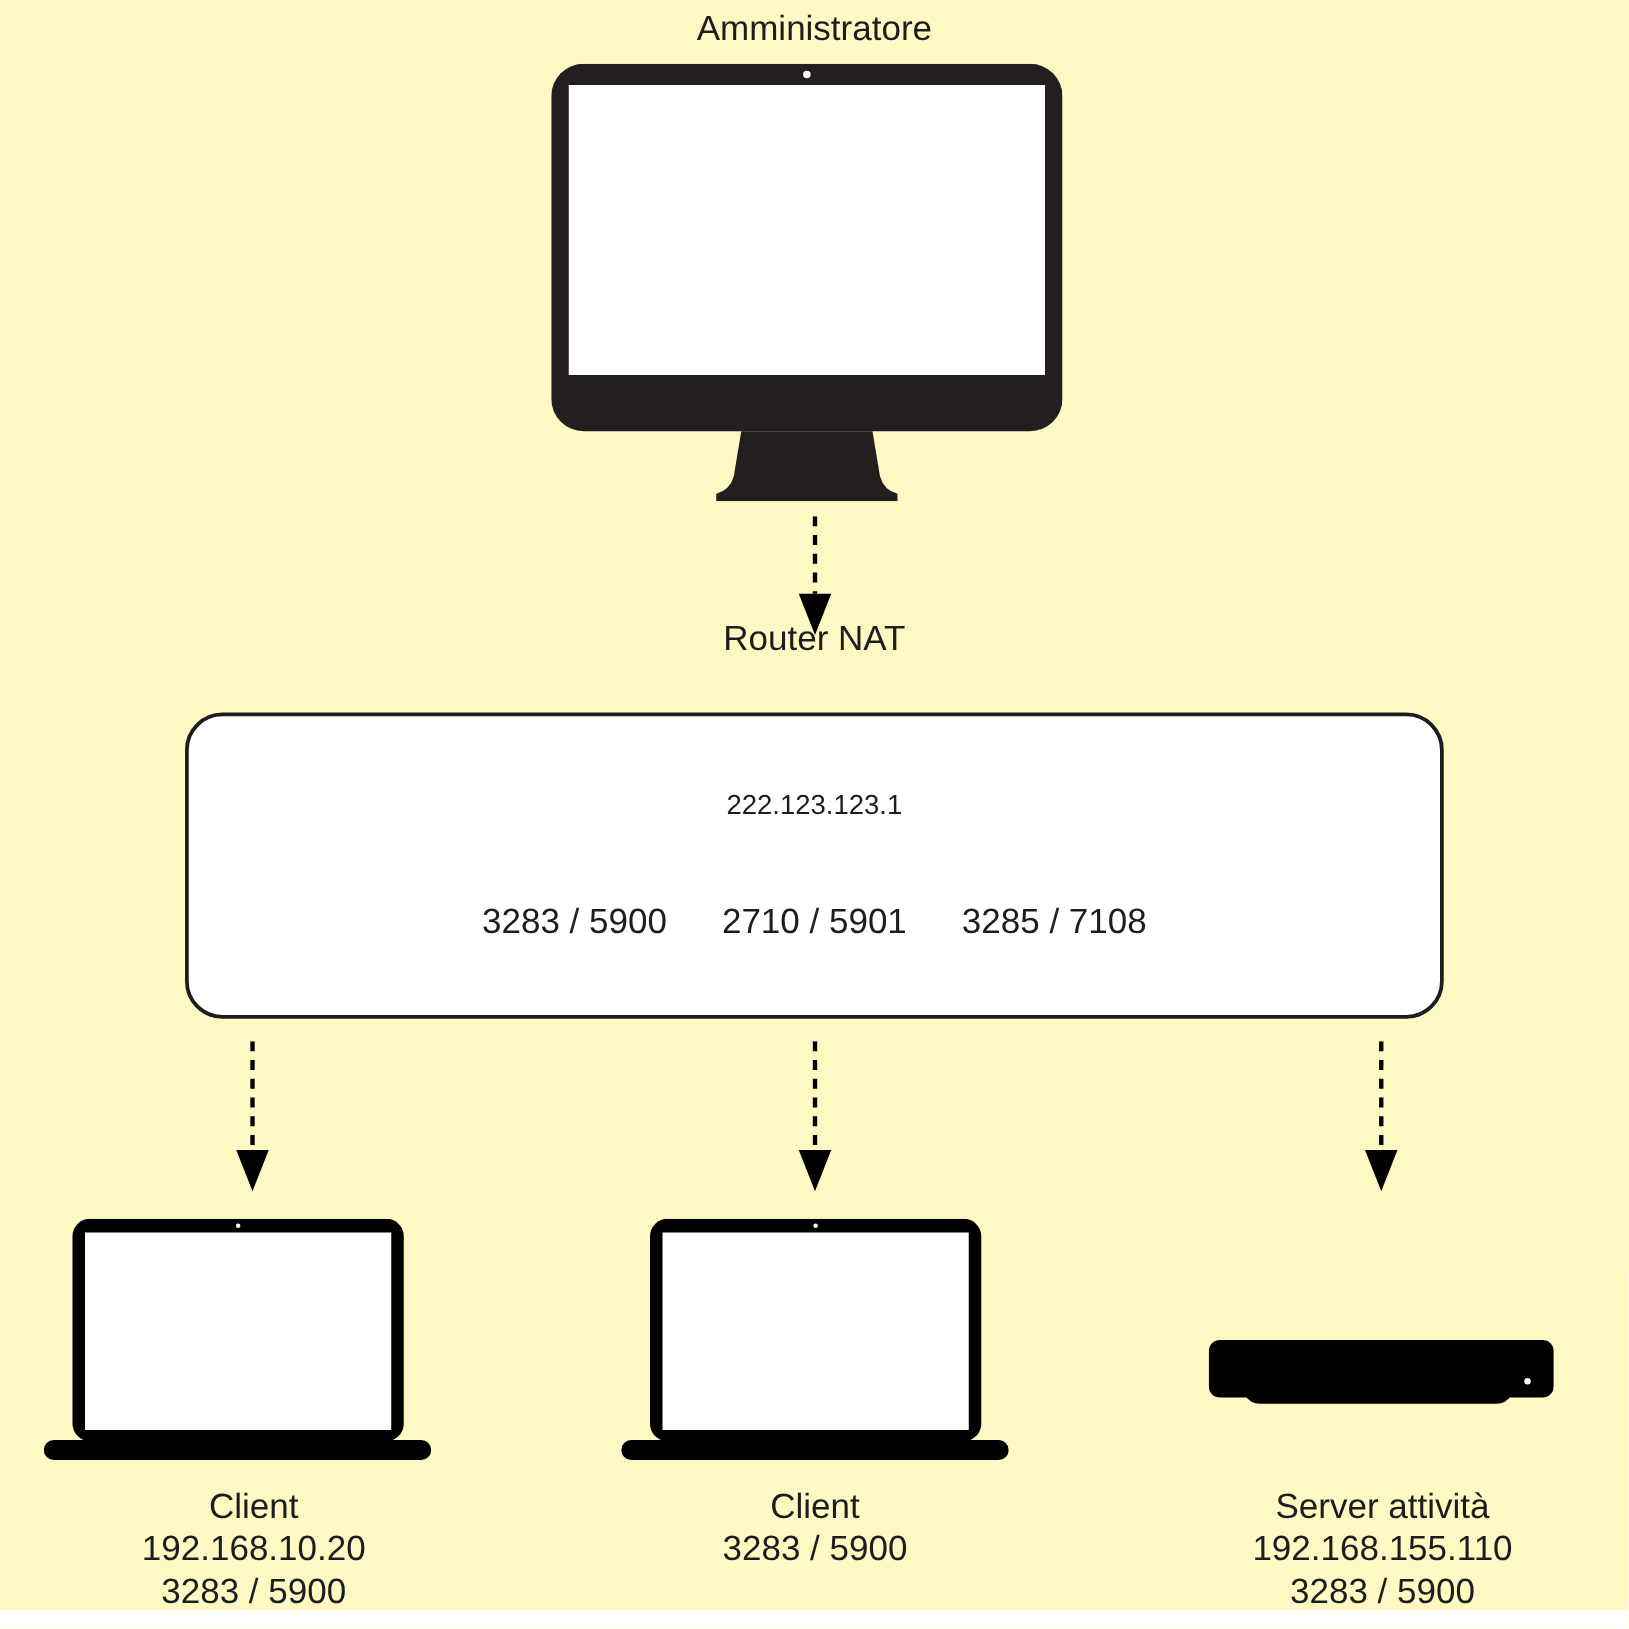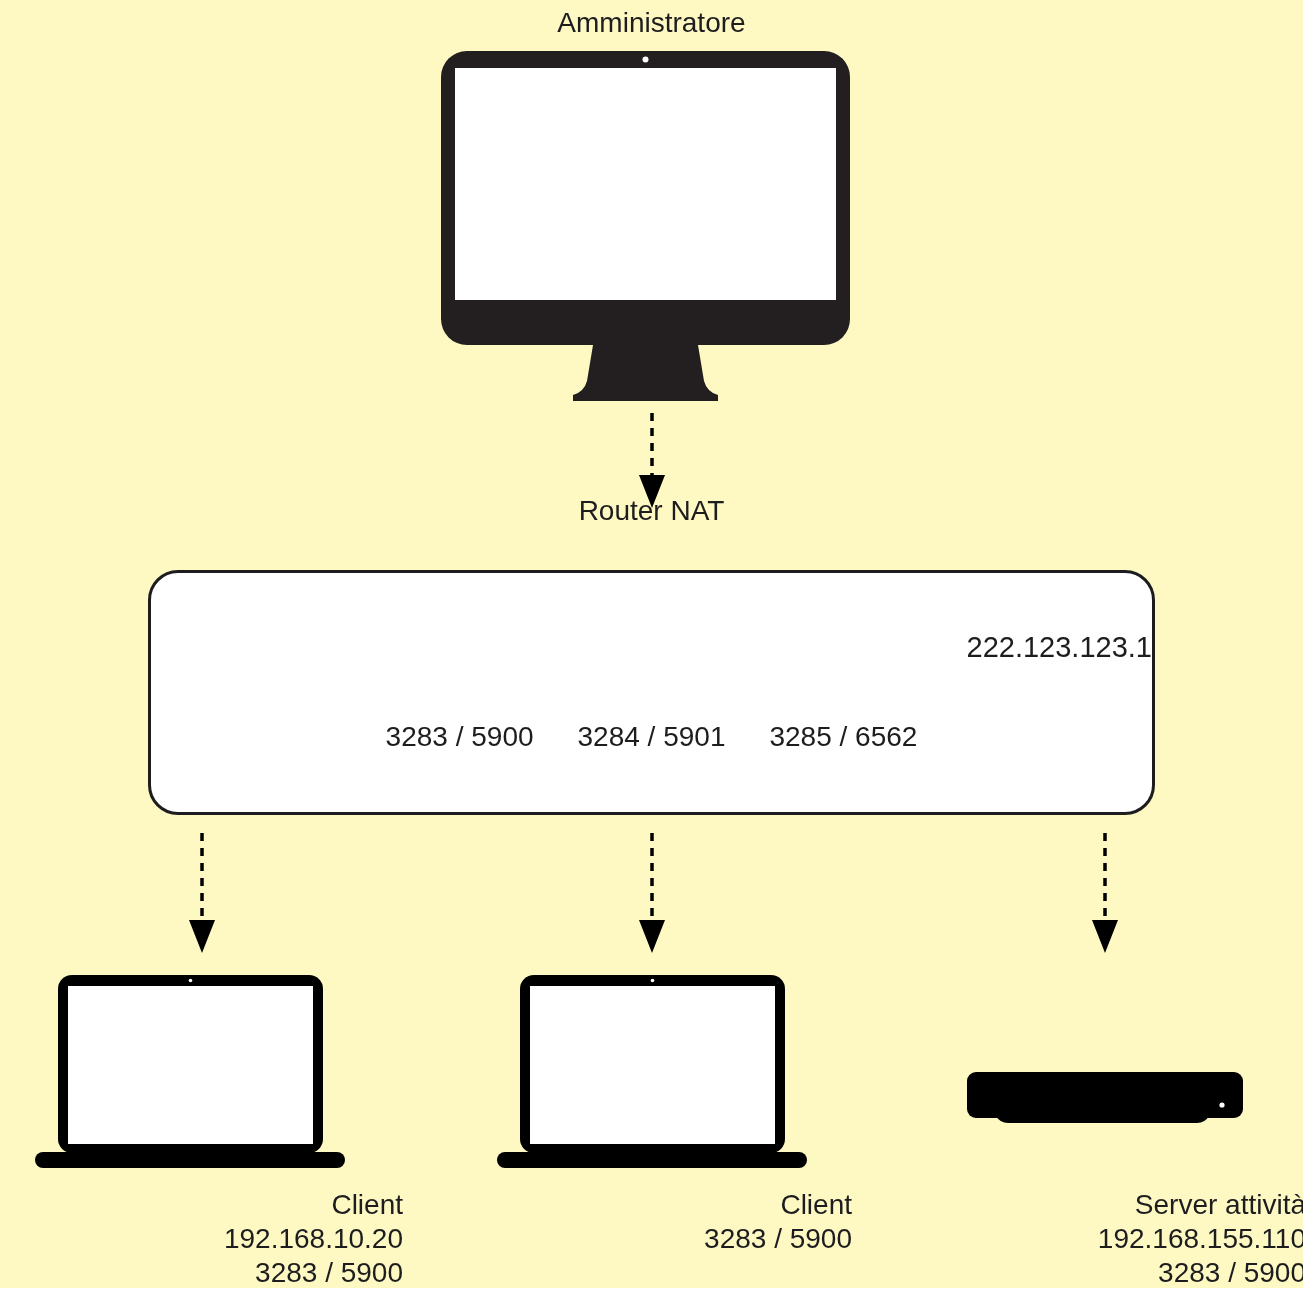--- a/index.html
+++ b/index.html
@@ -18,41 +18,41 @@
     line-height: 34px;
     text-align: center;
     color: #1d1d1f;
     white-space: nowrap;
   }
   .label-block {
     position: absolute;
     width: 400px;
     font-size: 28px;
     line-height: 34px;
-    text-align: right;
+    text-align: center;
     color: #1d1d1f;
   }
   .label-block div { white-space: nowrap; }
   .router-box {
     position: absolute;
     left: 148px;
     top: 570px;
     width: 1001px;
     height: 239px;
     border: 3px solid #1d1d1f;
     border-radius: 30px;
     background: #ffffff;
   }
   .router-ip {
     position: absolute;
     left: 0;
     top: 58px;
     width: 100%;
-    font-size: 29px;
-    text-align: right;
+    font-size: 22px;
+    text-align: center;
     white-space: nowrap;
   }
   .router-ports {
     position: absolute;
     left: 0;
     top: 148px;
     width: 100%;
     display: flex;
     justify-content: center;
     gap: 44px;
@@ -79,22 +79,22 @@
     <line x1="15" y1="0" x2="15" y2="62" stroke="#000000" stroke-width="3.5" stroke-dasharray="8 7"></line>
     <polygon points="15,95 2,62 28,62" fill="#000000"></polygon>
   </svg>
 
   <div class="label" style="left:0; right:0; top:494px;">Router NAT</div>
 
   <div class="router-box">
     <div class="router-ip">222.123.123.1</div>
     <div class="router-ports">
       <span>3283 / 5900</span>
-      <span>3284 / 5901</span>
-      <span>3285 / 6562</span>
+      <span>2710 / 5901</span>
+      <span>3285 / 7108</span>
     </div>
   </div>
 
   <svg style="left:187px; top:833px;" width="30" height="120" viewBox="0 0 30 120" aria-hidden="true">
     <line x1="15" y1="0" x2="15" y2="87" stroke="#000000" stroke-width="3.5" stroke-dasharray="8 7"></line>
     <polygon points="15,120 2,87 28,87" fill="#000000"></polygon>
   </svg>
   <svg style="left:637px; top:833px;" width="30" height="120" viewBox="0 0 30 120" aria-hidden="true">
     <line x1="15" y1="0" x2="15" y2="87" stroke="#000000" stroke-width="3.5" stroke-dasharray="8 7"></line>
     <polygon points="15,120 2,87 28,87" fill="#000000"></polygon>

